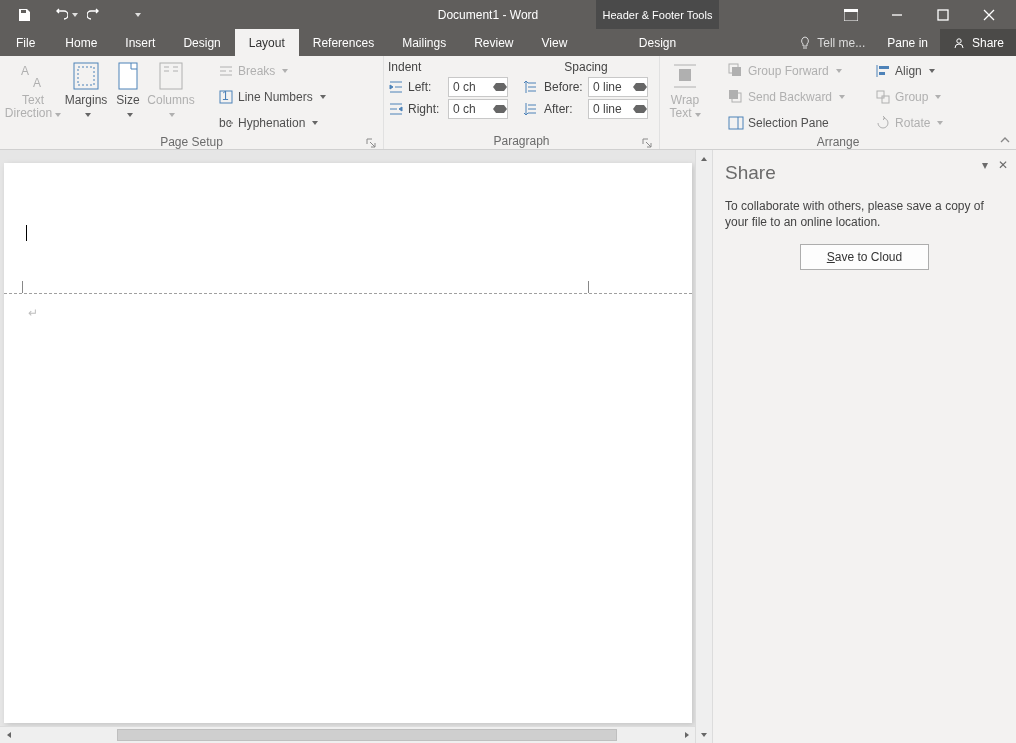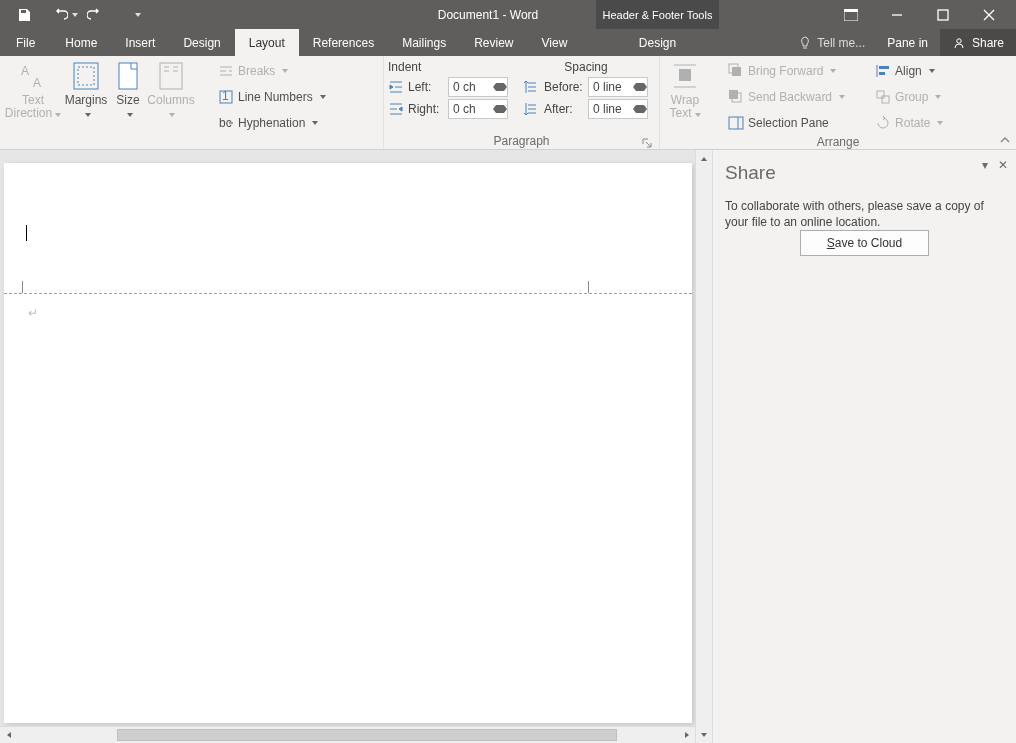--- a/index.html
+++ b/index.html
@@ -74,21 +74,21 @@
   .page .header-cursor { position:absolute; left:22px; top:62px; width:1px; height:16px; background:#000; }
   .page .header-boundary { position:absolute; left:0; right:0; top:130px; border-top:1px dashed #a0a0a0; }
   .page .header-tick-l { position:absolute; left:18px; top:118px; width:1px; height:12px; background:#888; }
   .page .header-tick-r { position:absolute; left:584px; top:118px; width:1px; height:12px; background:#888; }
   .page .para-mark { position:absolute; left:24px; top:143px; color:#bfbfbf; font-size:12px; }
 
   
   .share-pane { width:304px; background:#f3f2f1; border-left:1px solid #dcdcdc; padding:12px 12px 0 12px; position:relative; }
   .share-pane h2 { font-size:19px; font-weight:400; color:#6b6b6b; margin-bottom:14px; }
   .share-pane .pane-ctrls { position:absolute; right:8px; top:8px; display:flex; gap:10px; color:#6b6b6b; }
-  .share-pane p { font-size:12px; color:#444; line-height:16px; }
+  .share-pane p { font-size:12px; color:#444; line-height:16px; margin-bottom:14px; }
   .cloud-btn { display:block; margin:0 auto; border:1px solid #adadad; background:#fdfdfd; padding:5px 26px; font-size:12px; color:#333; }
   .cloud-btn .ul { text-decoration: underline; }
 
   
   .caret-dark { width:0;height:0;border-left:3px solid transparent;border-right:3px solid transparent;border-top:4px solid #666; display:inline-block; margin-left:3px;}
   .caret-disabled { width:0;height:0;border-left:3px solid transparent;border-right:3px solid transparent;border-top:4px solid #b0b0b0; display:inline-block; margin-left:3px;}
 
 </style>
 </head>
 <body>
@@ -240,20 +240,28 @@
         <div class="small-btn">
           <svg width="16" height="16" viewBox="0 0 16 16">
               <text x="1" y="12" font-size="10" fill="#505050">bc</text>
               <line x1="11" y1="8" x2="15" y2="8" stroke="#505050"></line>
             </svg>
           <span>Hyphenation</span>
             <span class="caret-dark"></span>
         </div>
       </div>
     </div>
+    <div class="group-label-row">
+      <span>Page Setup</span>
+      <div class="dlg-launch">
+        <svg width="10" height="10" viewBox="0 0 10 10">
+            <path d="M1 1h5M1 1v5M4 4l5 5M9 5v4h-4" stroke="#8a8a8a" fill="none"></path>
+          </svg>
+      </div>
+    </div>
   </div>
 
   <div class="group" style="width:276px">
     <div class="group-body">
       <div class="para-grid">
         <div class="para-head">Indent</div>
         <div class="para-head" style="text-align:center">Spacing</div>
 
         <div class="para-row">
           <svg width="16" height="16" viewBox="0 0 16 16">
@@ -350,21 +358,21 @@
           </div>
         <div class="lbl"><span style="white-space:pre-line">Wrap
 Text</span><span class="caret-disabled"></span></div>
       </div>
       <div class="small-row" style="margin-left:4px">
         <div class="small-btn disabled">
           <svg width="16" height="16">
               <rect x="4" y="4" width="9" height="9" fill="#b0b0b0"></rect>
               <rect x="1" y="1" width="9" height="9" fill="none" stroke="#b0b0b0"></rect>
             </svg>
-          <span>Bring Forward</span>
+          <span>Group Forward</span>
             <span class="caret-disabled"></span>
         </div>
         <div class="small-btn disabled">
           <svg width="16" height="16">
               <rect x="1" y="1" width="9" height="9" fill="#b0b0b0"></rect>
               <rect x="4" y="4" width="9" height="9" fill="none" stroke="#b0b0b0"></rect>
             </svg>
           <span>Send Backward</span>
             <span class="caret-disabled"></span>
         </div>

